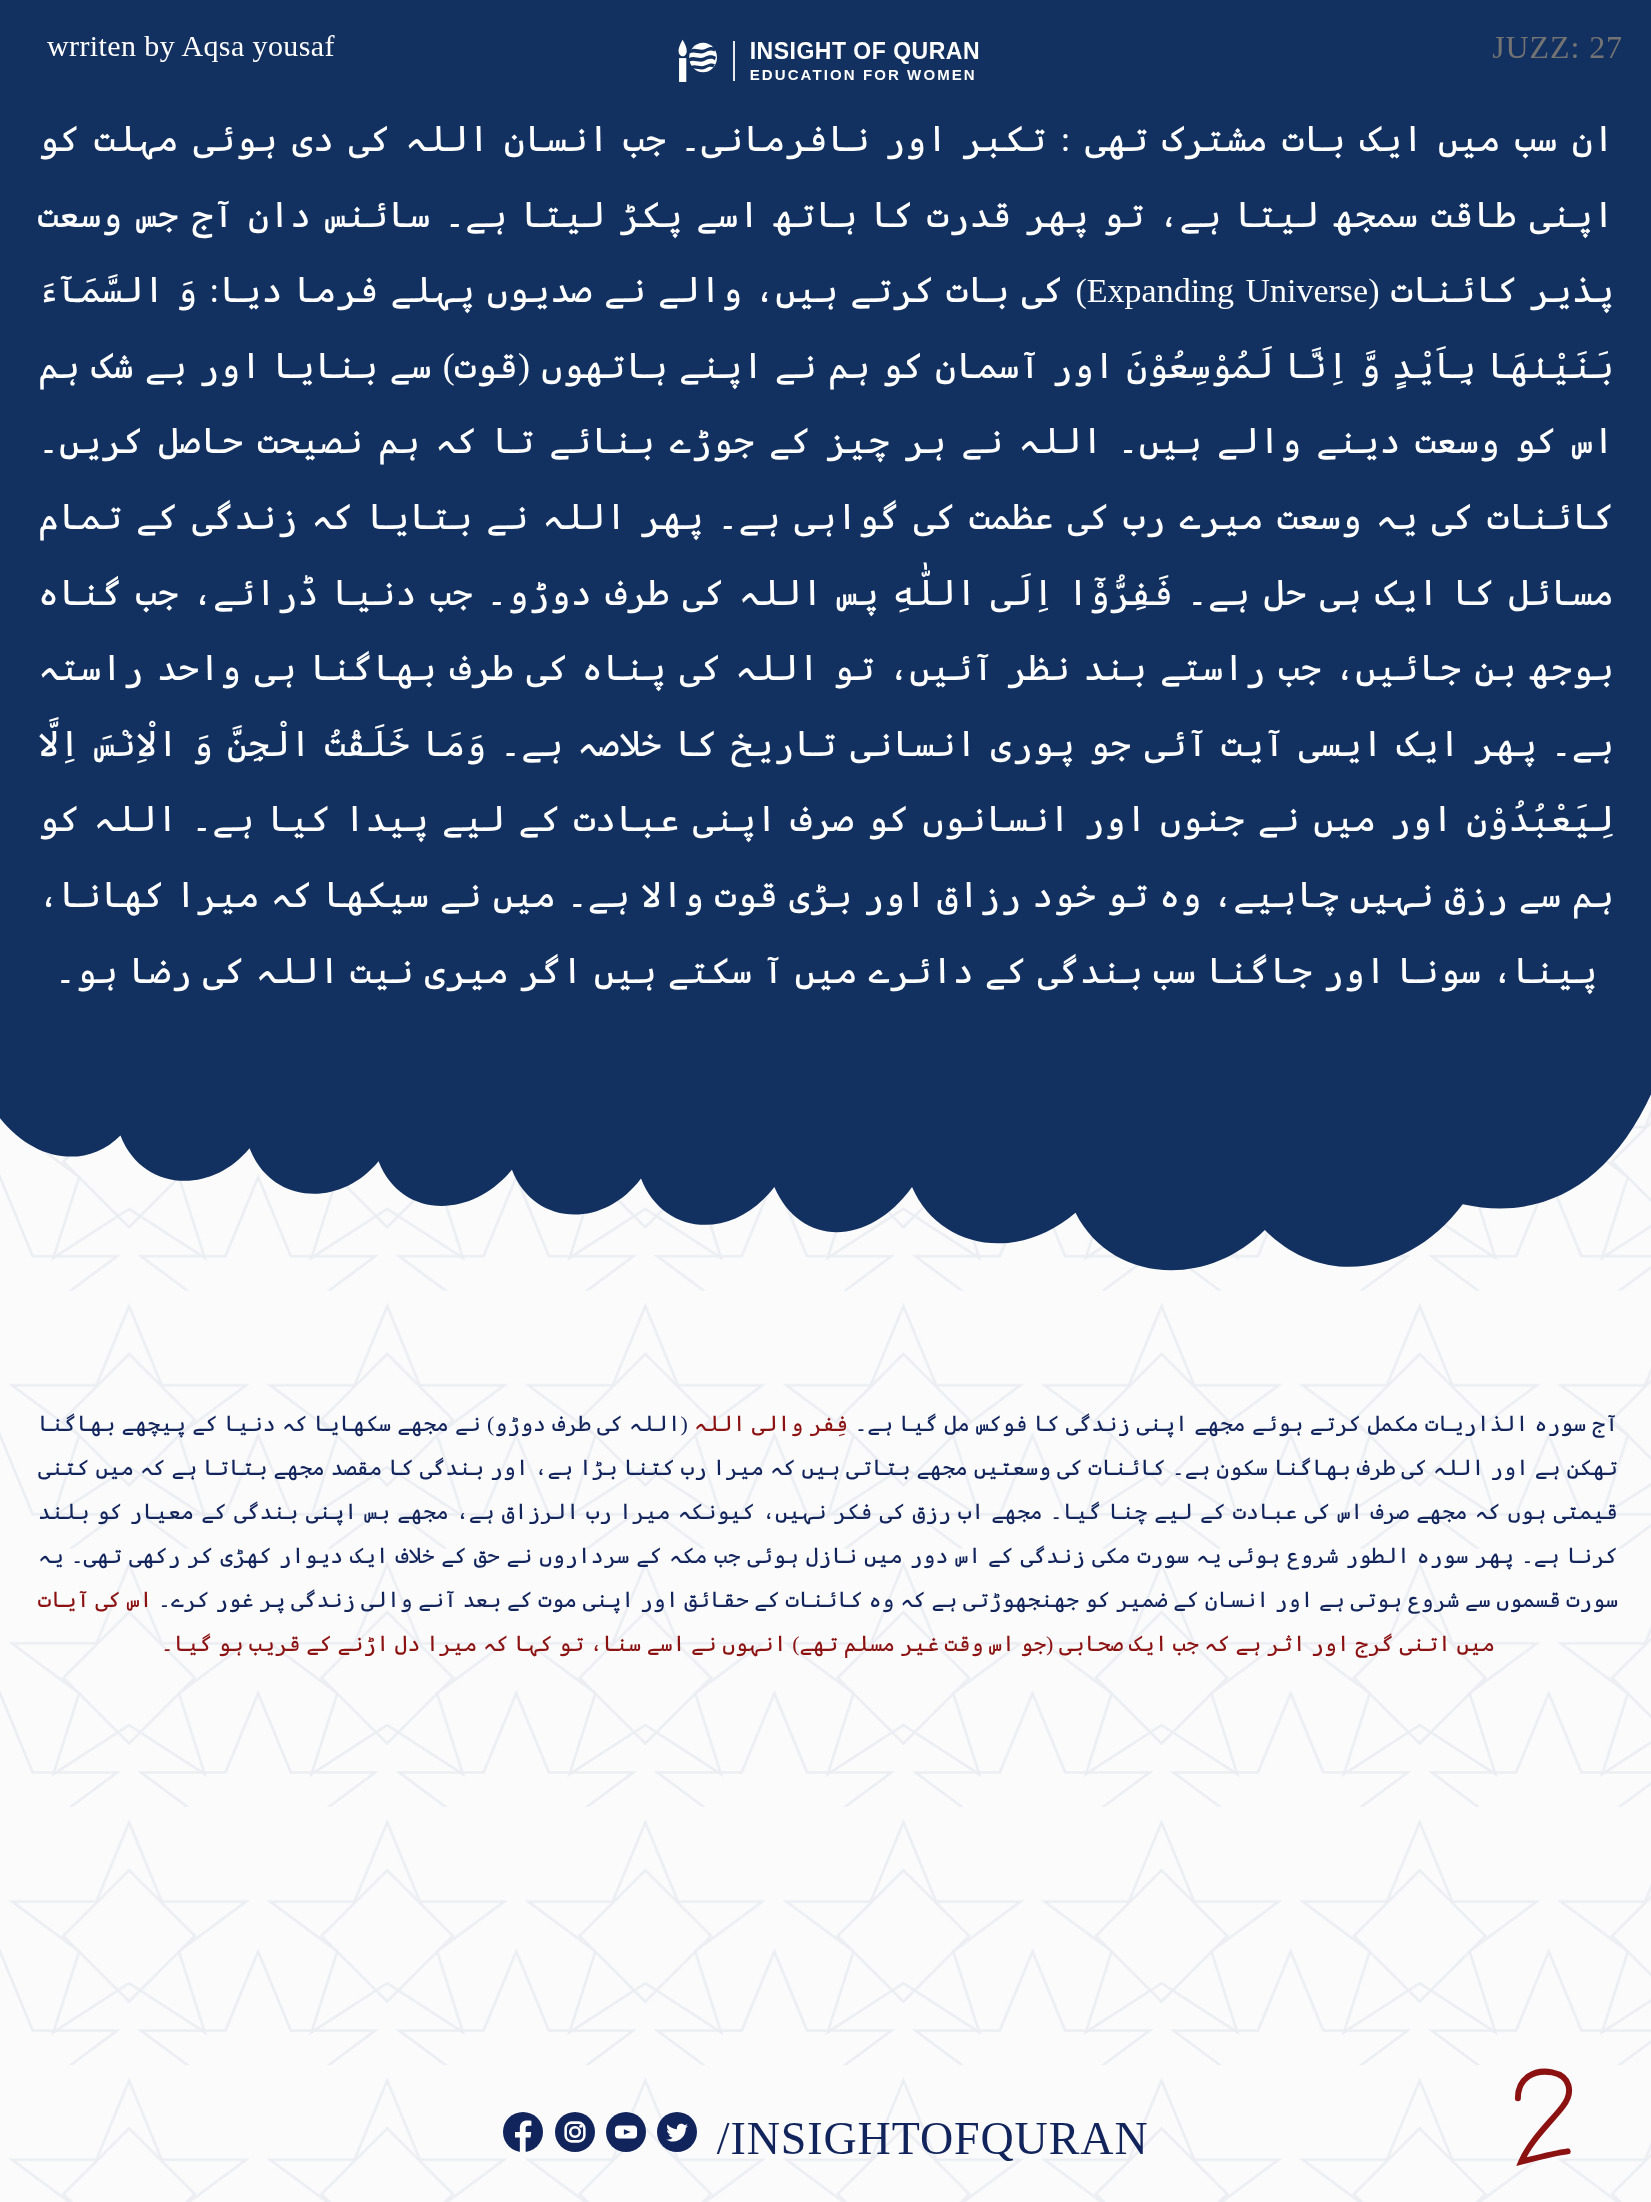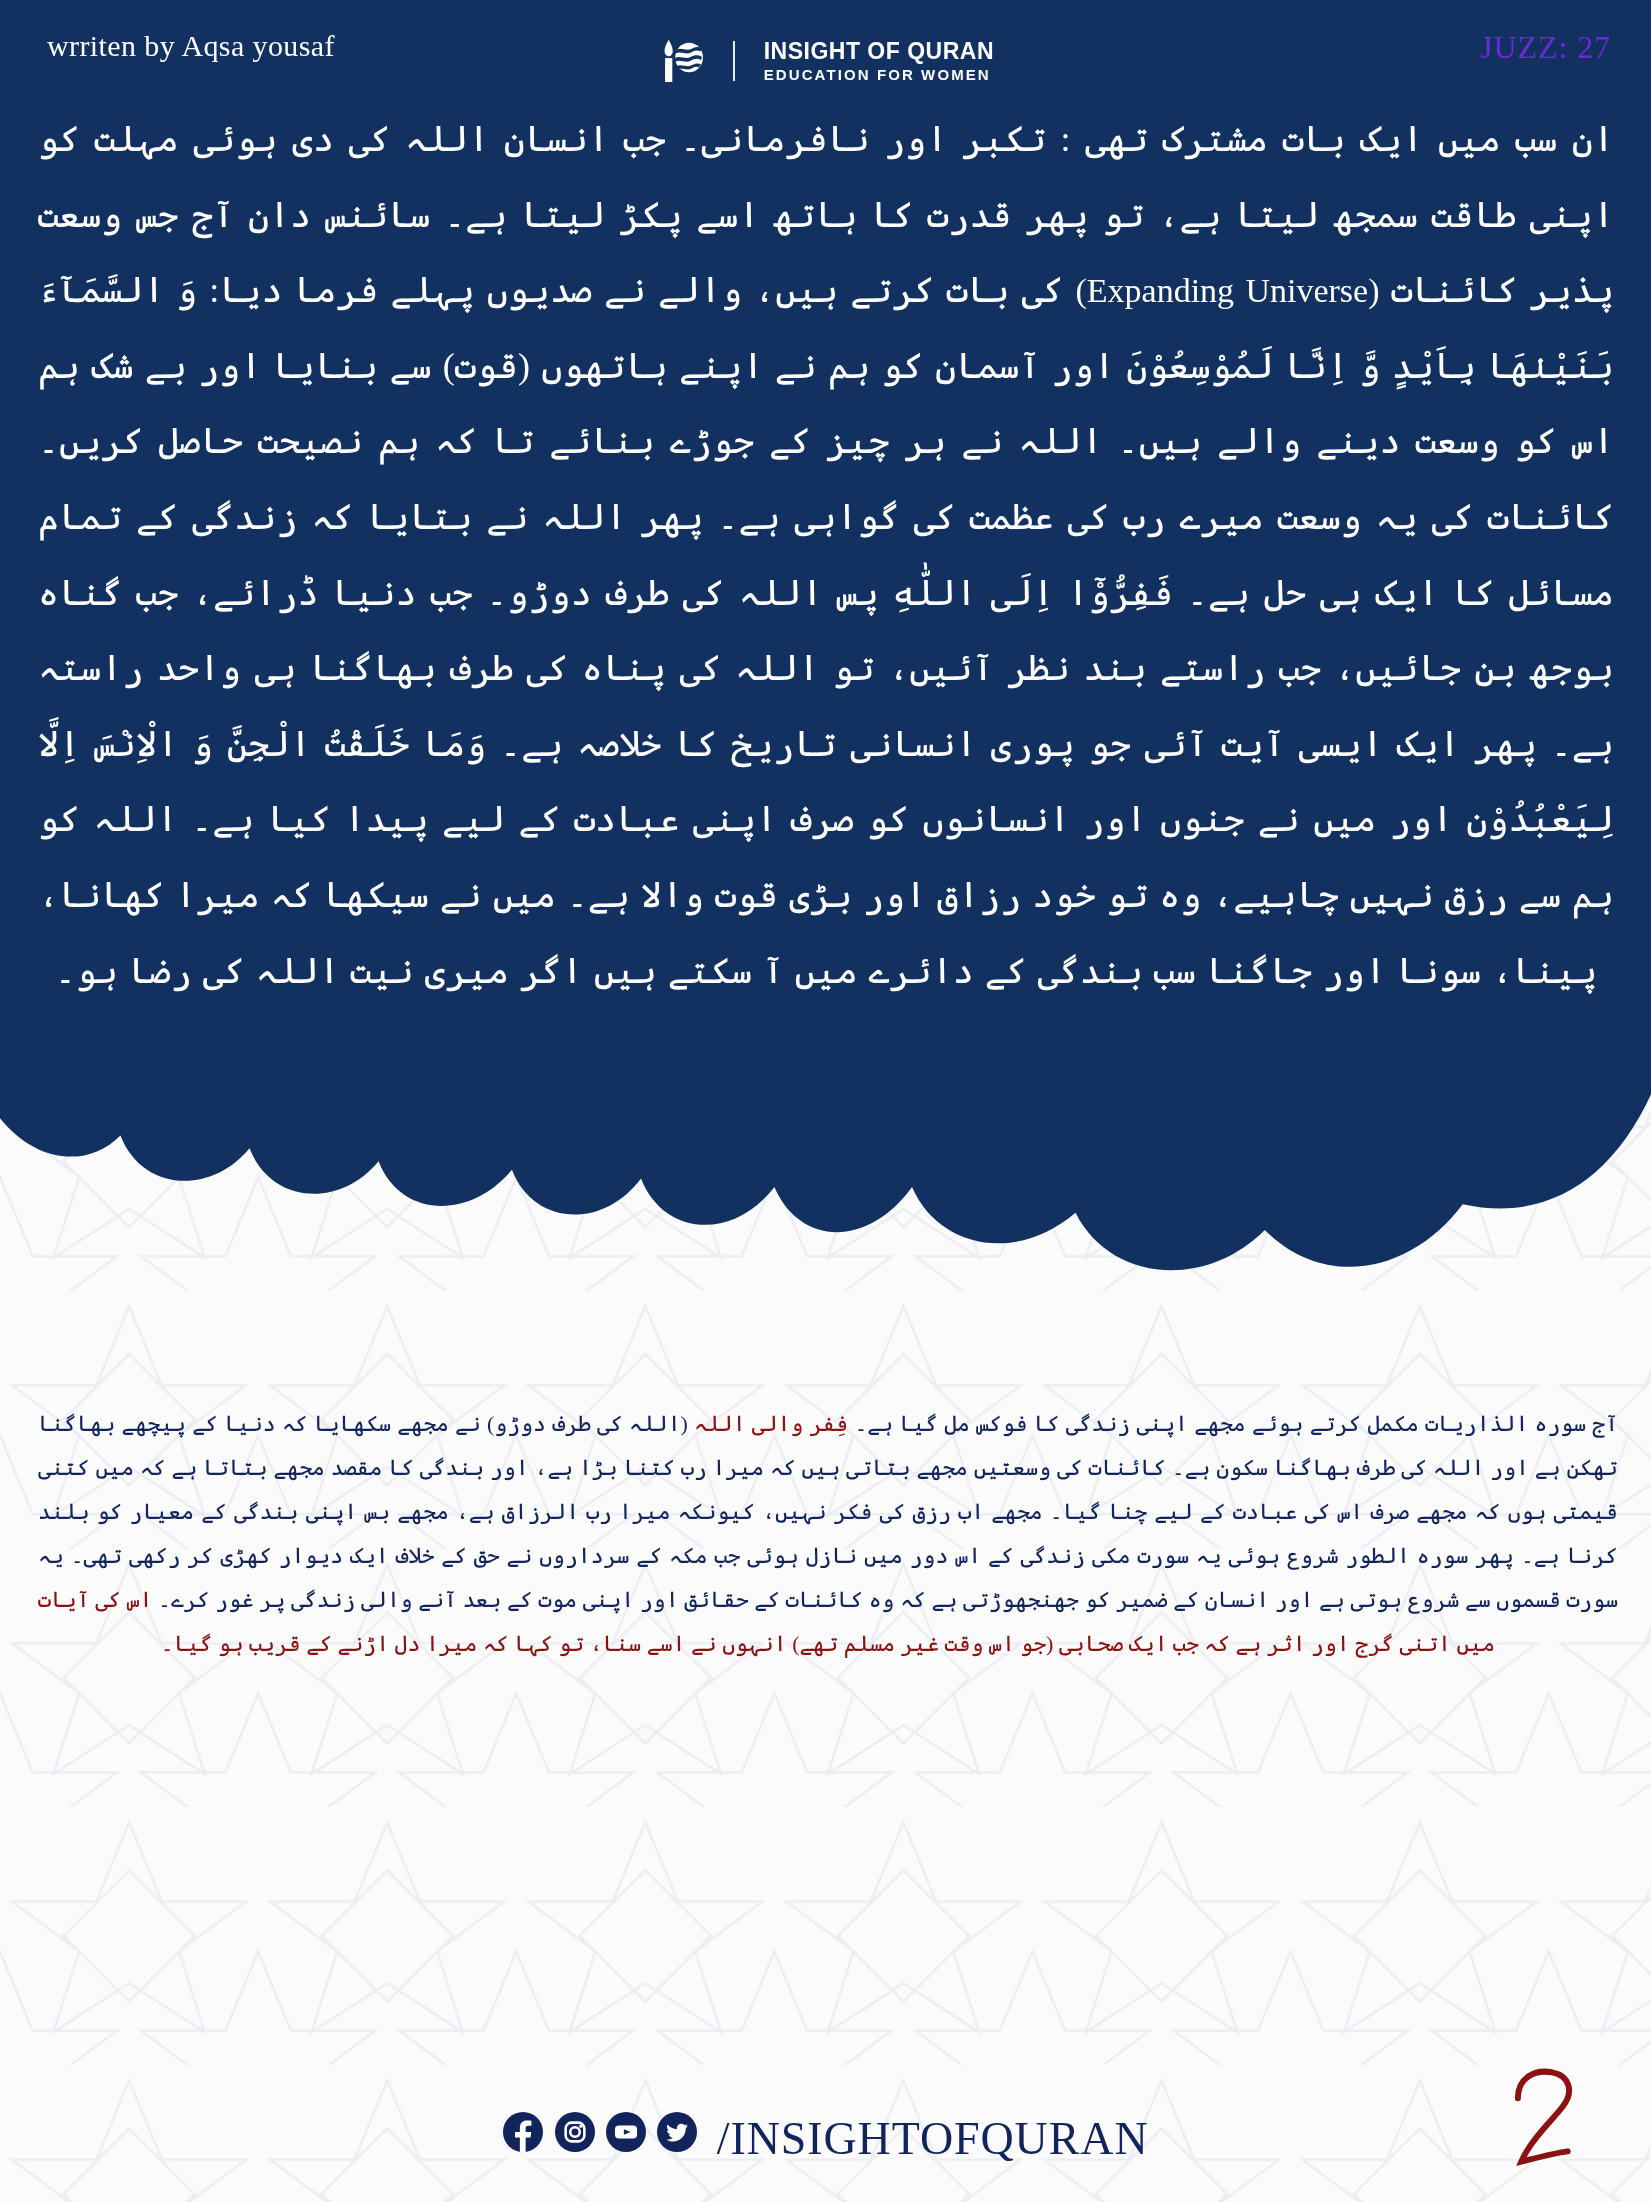--- a/index.html
+++ b/index.html
@@ -68,38 +68,38 @@
     left: 47px;
     top: 13.8px;
     color: #ffffff;
     font-size: 30px;
     font-family: "Liberation Serif", serif;
     letter-spacing: 0.4px;
     white-space: nowrap;
   }
   .hdr-juzz {
     position: absolute;
-    right: 41px;
+    right: 29px;
     top: 13.8px;
-    color: #6d28d9;
+    color: #737373;
     font-size: 32px;
     font-family: "Liberation Serif", serif;
     letter-spacing: 0.9px;
     white-space: nowrap;
   }
 
   
   .logo-lockup {
     position: absolute;
     left: 50%;
     top: 19px;
     transform: translateX(-50%);
     display: flex;
     align-items: center;
-    gap: 29px;
+    gap: 15px;
     height: 53px;
   }
   .logo-mark { width: 46px; height: 48px; flex: 0 0 auto; }
   .logo-rule {
     width: 1.7px;
     height: 40px;
     background: #ffffff;
     opacity: .9;
     flex: 0 0 auto;
   }

